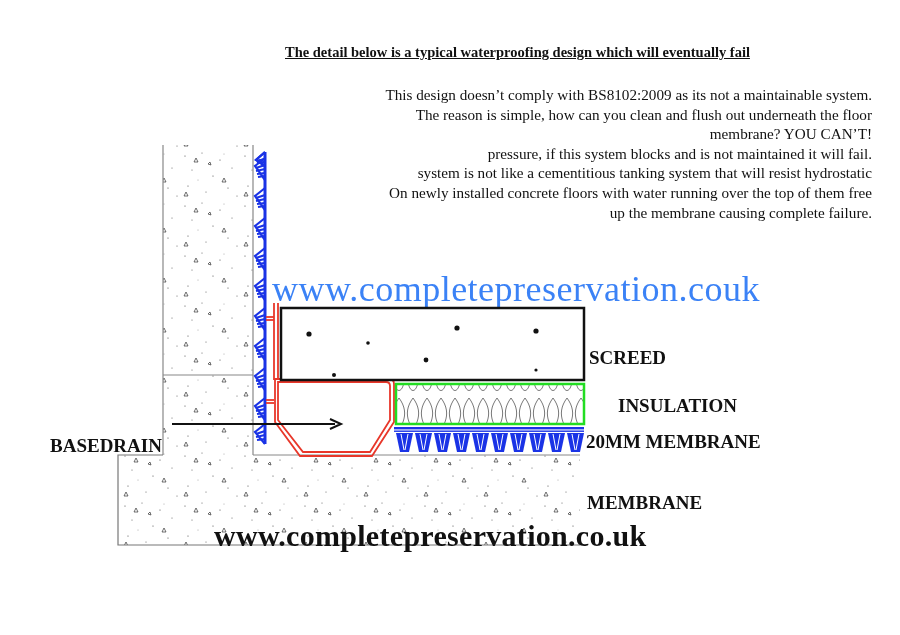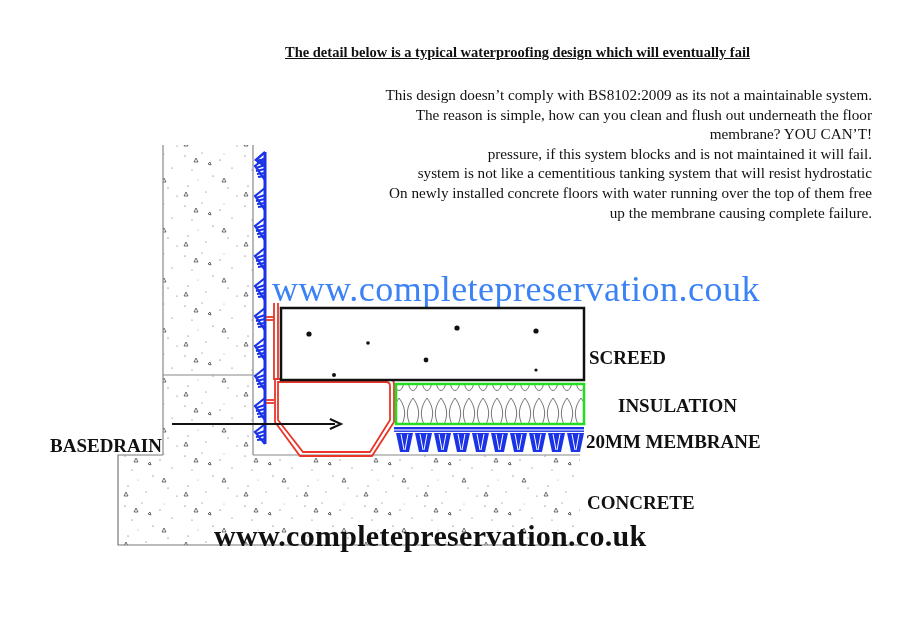--- a/index.html
+++ b/index.html
@@ -144,16 +144,16 @@
 
   <g>
     <line x1="172" y1="424" x2="335" y2="424" stroke="#111" stroke-width="2"></line>
     <path d="M330,419 L341,424 L330,429" fill="none" stroke="#111" stroke-width="2"></path>
   </g>
 </svg>
 
 <div class="label" style="left:589px; top:347px;">SCREED</div>
 <div class="label" style="left:586px; top:395px;margin-left:32px;">INSULATION</div>
 <div class="label" style="left:586px; top:431px;">20MM MEMBRANE</div>
-<div class="label" style="left:587px; top:492px;">CONCRETE</div>
+<div class="label" style="left:587px; top:492px;">MEMBRANE</div>
 <div class="label" style="left:50px; top:435px;">BASEDRAIN</div>
 
 <div class="footer-url">www.completepreservation.co.uk</div>
 
 </body></html>

